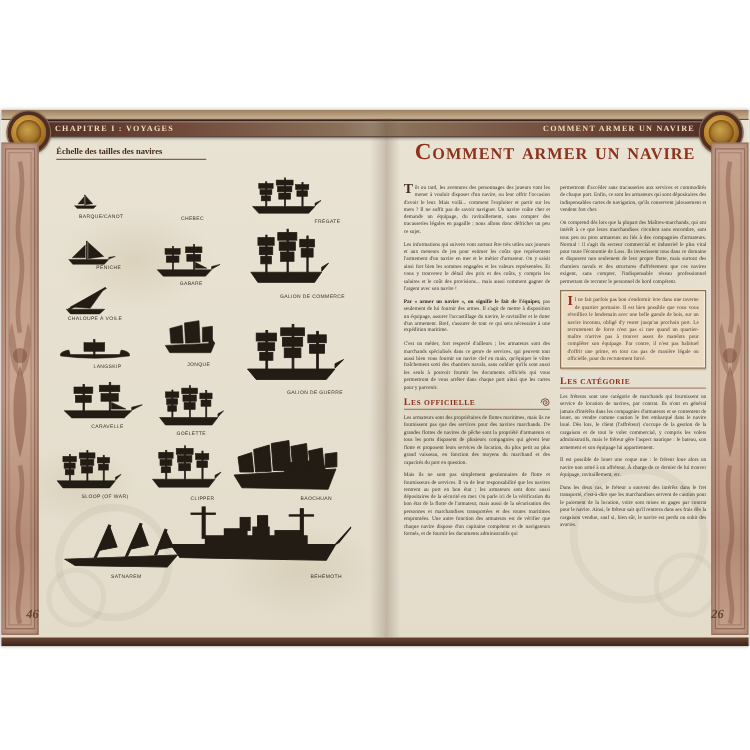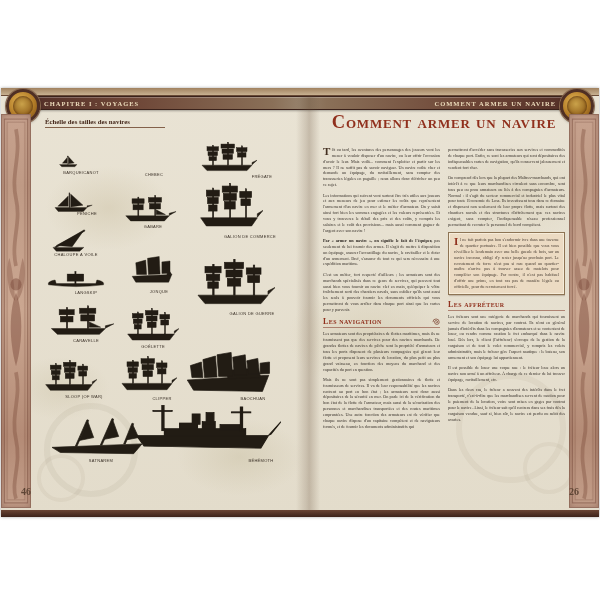--- a/index.html
+++ b/index.html
@@ -40,21 +40,21 @@
         background:linear-gradient(90deg,transparent,rgba(95,70,48,.20) 45%,rgba(95,70,48,.26) 55%,transparent);}
   .flourish{position:absolute;opacity:.6;}
   
   .diagram-title{position:absolute;left:44px;top:30px;width:120px;font-size:6.8px;font-weight:bold;
         color:#46291c;border-bottom:1px solid #83614a;padding-bottom:2px;}
   .ship-diagram{position:absolute;left:0;top:0;width:300px;height:429px;}
   .ship{position:absolute;}
   .ship svg{width:100%;height:100%;display:block;fill:#221c14;stroke:#221c14;}
   .ship-label{position:absolute;width:94px;text-align:center;font-family:"Liberation Sans",sans-serif;
         font-size:4px;letter-spacing:.3px;color:#3a3027;text-transform:uppercase;line-height:1.1;}
-  .page-num{position:absolute;bottom:20px;font-size:10px;color:#5e4535;font-weight:bold;}
+  .page-num{position:absolute;bottom:20px;font-size:10px;color:#5e4535;font-weight:bold;font-style:italic;}
   .pn-left{left:20px;} .pn-right{right:20px;}
   
   .page-title{position:absolute;left:322px;top:24px;width:242px;text-align:center;
         font-variant:small-caps;font-weight:bold;font-size:18.5px;letter-spacing:.8px;
         color:#90301d;white-space:nowrap;}
   .col{position:absolute;top:59px;width:117px;height:349px;overflow:hidden;}
   .col1{left:322px;} .col2{left:447px;}
   .para{margin:0 0 4.5px;font-size:4.25px;line-height:1.38;text-align:justify;color:#37302a;}
   .para b{font-weight:bold;color:#2e2823;}
   .dropcap{float:left;font-size:11px;line-height:9px;font-weight:bold;color:#432f20;
@@ -324,34 +324,34 @@
       </div>
     <div class="page-num pn-left">46</div>
 
     <div class="page-title">Comment armer un navire</div>
     <div class="col col1" id="col1">
         <p class="para"><span class="dropcap">T</span>ôt ou tard, les aventures des personnages des joueurs vont les mener à vouloir disposer d'un navire, ou leur offrir l'occasion d'avoir le leur. Mais voilà... comment l'exploiter et partir sur les mers ? Il ne suffit pas de savoir naviguer. Un navire coûte cher et demande un équipage, du ravitaillement, sans compter des tracasseries légales en pagaille ; nous allons donc défricher un peu ce sujet.</p>
         <p class="para">Les informations qui suivent vont surtout être très utiles aux joueurs et aux meneurs de jeu pour estimer les coûts que représentent l'armement d'un navire en mer et le métier d'armateur. On y saisit ainsi fort bien les sommes engagées et les valeurs représentées. Et vous y trouverez le détail des prix et des coûts, y compris les salaires et le coût des provisions... mais aussi comment gagner de l'argent avec son navire !</p>
         <p class="para"><b>Par « armer un navire », on signifie le fait de l'équiper,</b> pas seulement de lui fournir des armes. Il s'agit de mettre à disposition un équipage, assurer l'accastillage du navire, le ravitailler et le doter d'un armement. Bref, s'assurer de tout ce qui sera nécessaire à une expédition maritime.</p>
         <p class="para">C'est un métier, fort respecté d'ailleurs ; les armateurs sont des marchands spécialisés dans ce genre de services, qui peuvent tout aussi bien vous fournir un navire clef en main, qu'équiper le vôtre fraîchement sorti des chantiers navals, sans oublier qu'ils sont aussi les seuls à pouvoir fournir les documents officiels qui vous permettront de vous arrêter dans chaque port ainsi que les cartes pour y parvenir.</p>
         <div class="section-h">
-          <span>Les navigation</span>
+          <span>Les officielle</span>
           <svg viewBox="0 0 10 10">
             <path d="M5.2 5.1 a.9 .9 0 1 0 1.8 0 a1.9 1.9 0 1 0 -3.8 0 a2.9 2.9 0 1 0 5.8 0 a3.9 3.9 0 1 0 -7.8 0" fill="none" stroke="#7a4230" stroke-width="0.9"></path>
           </svg>
         </div>
         <p class="para">Les armateurs sont des propriétaires de flottes maritimes, mais ils ne fournissent pas que des services pour des navires marchands. De grandes flottes de navires de pêche sont la propriété d'armateurs et tous les ports disposent de plusieurs compagnies qui gèrent leur flotte et proposent leurs services de location, du plus petit au plus grand vaisseau, en fonction des moyens du marchand et des capacités du port en question.</p>
         <p class="para">Mais ils ne sont pas simplement gestionnaires de flotte et fournisseurs de services. Il va de leur responsabilité que les navires rentrent au port en bon état ; les armateurs sont donc aussi dépositaires de la sécurité en mer. On parle ici de la vérification du bon état de la flotte de l'armateur, mais aussi de la sécurisation des personnes et marchandises transportées et des routes maritimes empruntées. Une autre fonction des armateurs est de vérifier que chaque navire dispose d'un capitaine compétent et de navigateurs formés, et de fournir les documents administratifs qui</p>
       </div>
     <div class="col col2" id="col2">
         <p class="para">permettront d'accéder sans tracasseries aux services et commodités de chaque port. Enfin, ce sont les armateurs qui sont dépositaires des indispensables cartes de navigation, qu'ils conservent jalousement et vendent fort cher.</p>
         <p class="para">On comprend dès lors que la plupart des Maîtres-marchands, qui ont intérêt à ce que leurs marchandises circulent sans encombre, sont tous peu ou prou armateurs ou liés à des compagnies d'armateurs. Normal : il s'agit du secteur commercial et industriel le plus vital pour toute l'économie de Loss. Ils investissent tous dans ce domaine et disposent non seulement de leur propre flotte, mais surtout des chantiers navals et des structures d'affrètement que ces navires exigent, sans compter, l'indispensable réseau professionnel permettant de recruter le personnel de bord compétent.</p>
         <p class="box"><span class="dropcap">I</span>l ne fait parfois pas bon s'endormir ivre dans une taverne de quartier portuaire. Il est bien possible que vous vous réveilliez le lendemain avec une belle gueule de bois, sur un navire inconnu, obligé d'y rester jusqu'au prochain port. Le recrutement de force n'est pas si rare quand un quartier-maître n'arrive pas à trouver assez de matelots pour compléter son équipage. Par contre, il n'est pas habituel d'offrir une prime, en tout cas pas de manière légale ou officielle, pour du recrutement forcé.</p>
         <div class="section-h">
-          <span>Les affréteur</span>
+          <span>Les catégorie</span>
         </div>
         <p class="para">Les fréteurs sont une catégorie de marchands qui fournissent un service de location de navires, par contrat. Ils n'ont en général jamais d'intérêts dans les compagnies d'armateurs et se contentent de louer, ou vendre comme caution le fret embarqué dans le navire loué. Dès lors, le client (l'affréteur) s'occupe de la gestion de la cargaison et de tout le volet commercial, y compris les volets administratifs, mais le fréteur gère l'aspect nautique : le bateau, son armement et son équipage lui appartiennent.</p>
         <p class="para">Il est possible de louer une coque nue : le fréteur loue alors un navire non armé à un affréteur. À charge de ce dernier de lui trouver équipage, ravitaillement, etc.</p>
         <p class="para">Dans les deux cas, le fréteur a souvent des intérêts dans le fret transporté, c'est-à-dire que les marchandises servent de caution pour le paiement de la location, voire sont mises en gages par contrat pour le navire. Ainsi, le fréteur sait qu'il rentrera dans ses frais dès la cargaison vendue, sauf si, bien sûr, le navire est perdu ou subit des avaries.</p>
       </div>
     <div class="page-num pn-right">26</div>
 
     <div class="book-bottom"></div>
   </div>
 </div>

